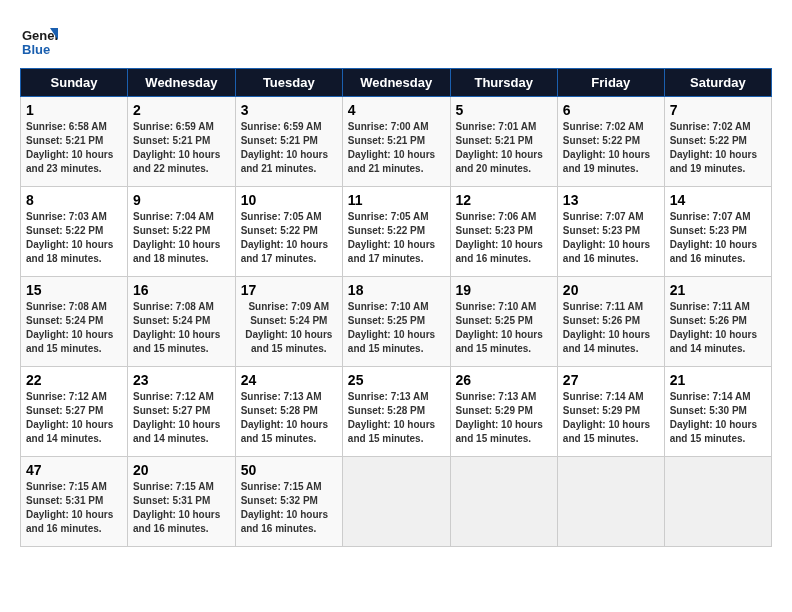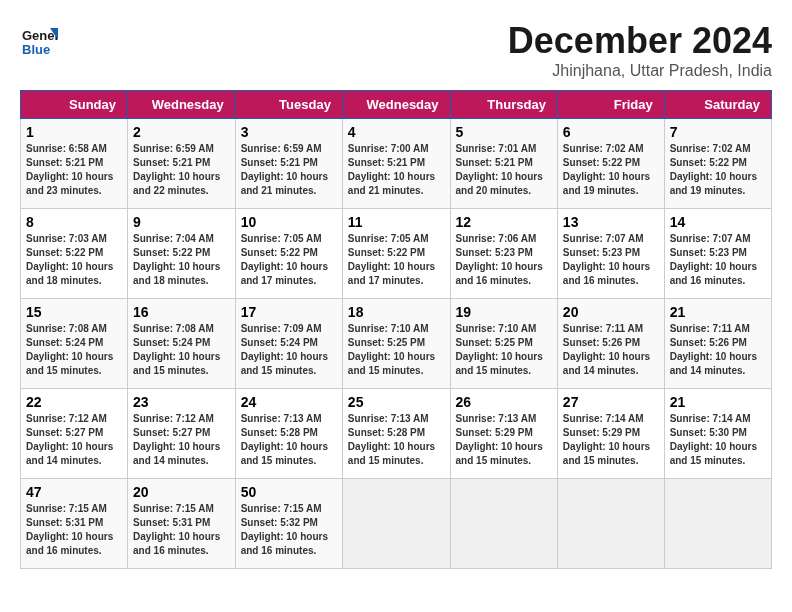--- a/index.html
+++ b/index.html
@@ -39,23 +39,23 @@
     .location-title {
       font-size: 16px;
       color: #555;
     }
     .calendar {
       width: 100%;
       border-collapse: collapse;
       font-size: 11px;
     }
     .calendar th {
-      background-color: #be185d;
+      background-color: #0f172a;
       color: #fff;
-      text-align: right;
+      text-align: center;
       padding: 6px 11px;
       font-size: 13px;
       font-weight: bold;
       border: 1px solid #1a5faf;
     }
     .calendar td {
       border: 1px solid #ccc;
       vertical-align: top;
       padding: 5px;
       width: 108px;
@@ -87,24 +87,20 @@
 </head>
 <body>
 
 <div class="header-area">
   <div class="logo">
     <svg class="logo-icon" viewBox="0 0 38 38" xmlns="http://www.w3.org/2000/svg">
       <text x="2" y="20" font-size="13" font-weight="bold" fill="#1a1a1a">General</text>
       <text x="2" y="34" font-size="13" font-weight="bold" fill="#1a5faf">Blue</text>
       <polygon points="30,8 38,8 38,20" fill="#1a5faf"></polygon>
     </svg>
-  </div>
-  <div class="title-area">
-    <div class="month-title">December 2024</div>
-    <div class="location-title">Jhinjhana, Uttar Pradesh, India</div>
   </div>
 </div>
 
 <table class="calendar">
   <thead>
     <tr>
       <th>Sunday</th>
       <th>Wednesday</th>
       <th>Tuesday</th>
       <th>Wednesday</th>
@@ -210,21 +206,21 @@
 Daylight: 10 hours and 15 minutes.</div>
         </td>
         <td>
           <span class="day-number">16</span>
           <div class="day-detail" style="white-space: pre-line;">Sunrise: 7:08 AM
 Sunset: 5:24 PM
 Daylight: 10 hours and 15 minutes.</div>
         </td>
         <td>
           <span class="day-number">17</span>
-          <div class="day-detail" style="white-space: pre-line;">Sunrise: 7:09 AM
+          <div class="day-detail" style="white-space: pre-line; text-align: center;">Sunrise: 7:09 AM
 Sunset: 5:24 PM
 Daylight: 10 hours and 15 minutes.</div>
         </td>
         <td>
           <span class="day-number">18</span>
           <div class="day-detail" style="white-space: pre-line;">Sunrise: 7:10 AM
 Sunset: 5:25 PM
 Daylight: 10 hours and 15 minutes.</div>
         </td>
         <td>

